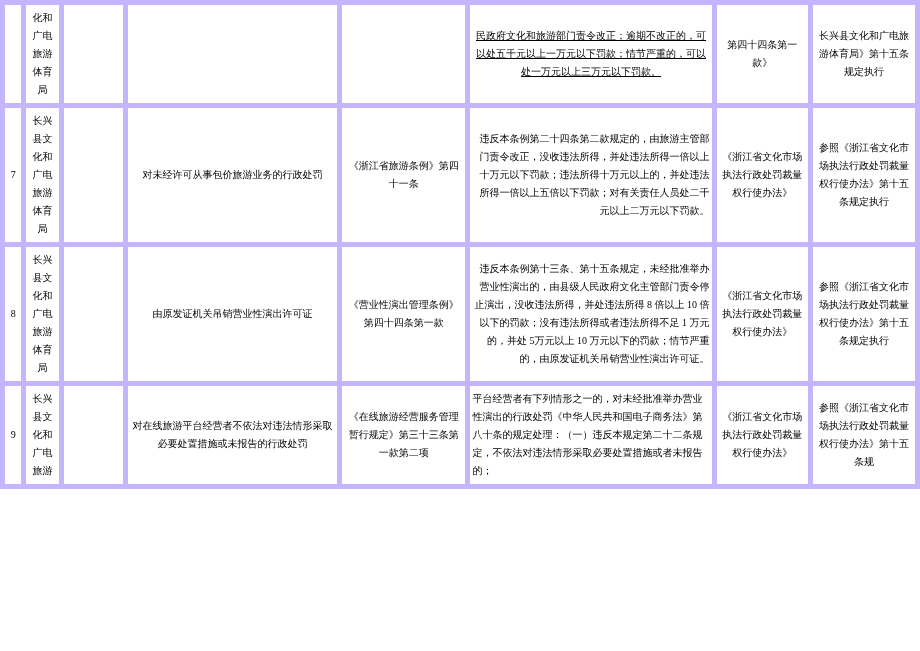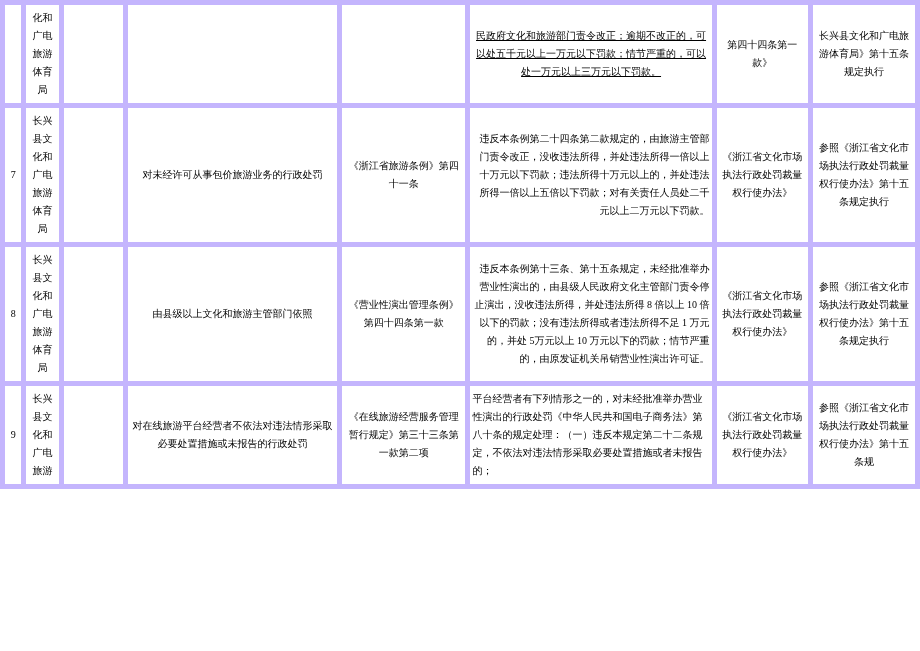--- a/index.html
+++ b/index.html
@@ -70,21 +70,21 @@
       <td>对未经许可从事包价旅游业务的行政处罚</td>
       <td>《浙江省旅游条例》第四十一条</td>
       <td style="text-align:right;">违反本条例第二十四条第二款规定的，由旅游主管部门责令改正，没收违法所得，并处违法所得一倍以上十万元以下罚款；违法所得十万元以上的，并处违法所得一倍以上五倍以下罚款；对有关责任人员处二千元以上二万元以下罚款。</td>
       <td>《浙江省文化市场执法行政处罚裁量权行使办法》</td>
       <td>参照《浙江省文化市场执法行政处罚裁量权行使办法》第十五条规定执行</td>
     </tr>
     <tr>
       <td>8</td>
       <td>长兴县文化和广电旅游体育局</td>
       <td></td>
-      <td>由县级以上文化和旅游主管部门依照</td>
+      <td>由原发证机关吊销营业性演出许可证</td>
       <td>《营业性演出管理条例》第四十四条第一款</td>
       <td style="text-align:right;">违反本条例第十三条、第十五条规定，未经批准举办营业性演出的，由县级人民政府文化主管部门责令停止演出，没收违法所得，并处违法所得 8 倍以上 10 倍以下的罚款；没有违法所得或者违法所得不足 1 万元的，并处 5万元以上 10 万元以下的罚款；情节严重的，由原发证机关吊销营业性演出许可证。</td>
       <td>《浙江省文化市场执法行政处罚裁量权行使办法》</td>
       <td>参照《浙江省文化市场执法行政处罚裁量权行使办法》第十五条规定执行</td>
     </tr>
     <tr>
       <td>9</td>
       <td>长兴县文化和广电旅游</td>
       <td></td>
       <td>对在线旅游平台经营者不依法对违法情形采取必要处置措施或未报告的行政处罚</td>

